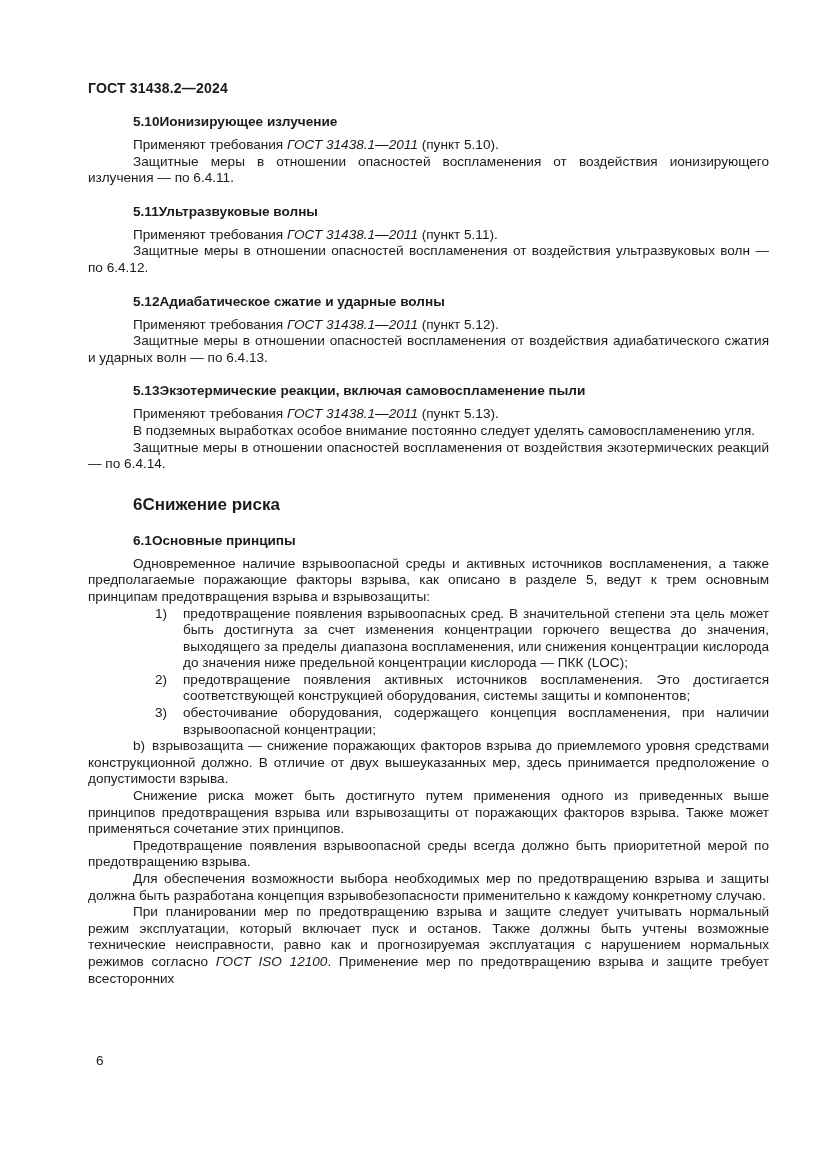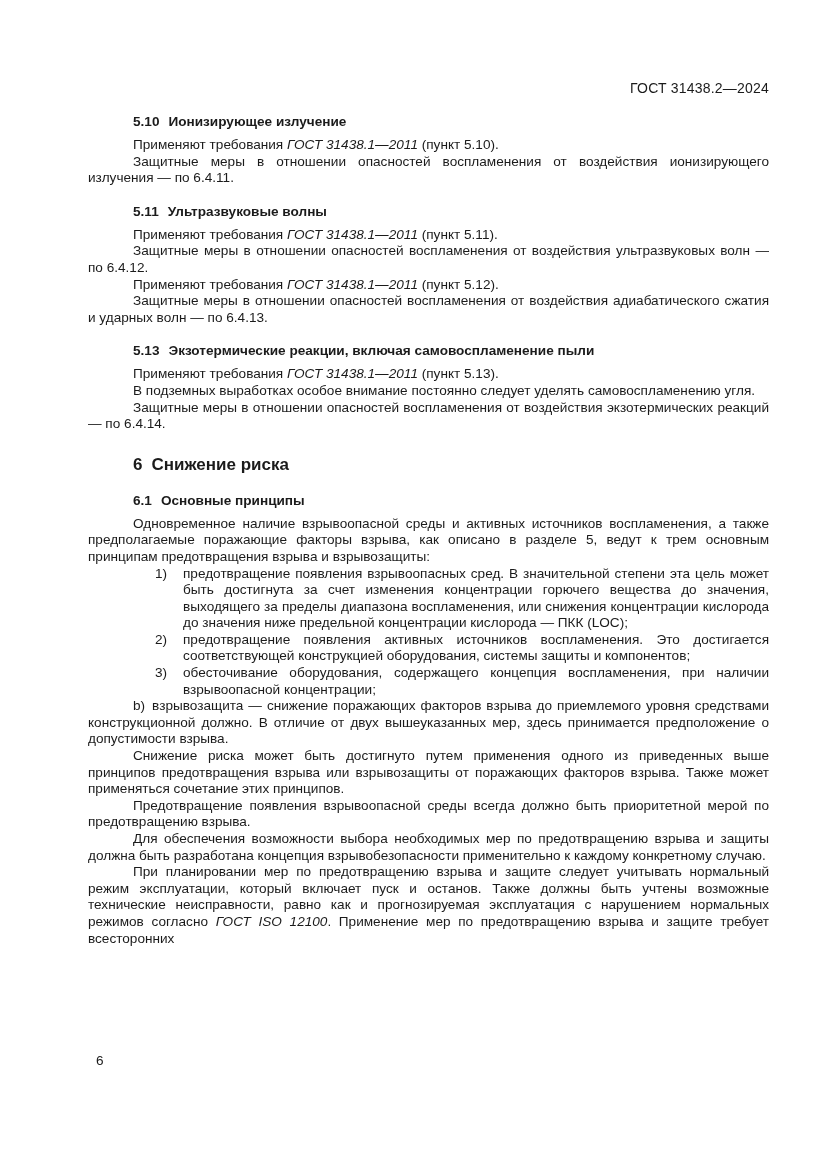--- a/index.html
+++ b/index.html
@@ -14,38 +14,37 @@
   .page { position: absolute; inset: 0; background: #ffffff; overflow: hidden; }
   .doc {
     position: absolute;
     left: 88px; top: 80px;
     width: 681px;
     height: 975px;
     overflow: hidden;
   }
   .doc-header {
     font-size: 14px;
-    font-weight: normal;
+    font-weight: bold;
     line-height: 17px;
     letter-spacing: 0.2px;
-    text-align: right;
   }
   h3.sub-heading {
     font-size: 13.6px;
     font-weight: bold;
     line-height: 17px;
     margin: 16px 0 7px 45px;
   }
   h2.main-heading {
     font-size: 17px;
     font-weight: bold;
     line-height: 22px;
     margin: 21px 0 11px 45px;
   }
-  .hnum { margin-right: 9px; }
+  .hnum { }
   p.body-par {
     font-size: 13.6px;
     line-height: 16.6px;
     margin: 0;
     text-align: justify;
     text-indent: 45px;
   }
   p.body-par .ref, .li .ref { font-style: italic; }
   .marker-inline { margin-right: 7px; }
   .li {
@@ -78,20 +77,21 @@
       <p class="body-par">Защитные меры в отношении опасностей воспламенения от воздействия ионизирующего излучения — по 6.4.11.</p>
     </section>
 
     <section>
       <h3 class="sub-heading"><span class="hnum">5.11</span><span>Ультразвуковые волны</span></h3>
       <p class="body-par"><span>Применяют требования </span><span class="ref">ГОСТ 31438.1—2011</span><span> (пункт 5.11).</span></p>
       <p class="body-par">Защитные меры в отношении опасностей воспламенения от воздействия ультразвуковых волн — по 6.4.12.</p>
     </section>
 
     <section>
+      <h3 class="sub-heading"><span class="hnum">5.12</span><span>Адиабатическое сжатие и ударные волны</span></h3>
       <p class="body-par"><span>Применяют требования </span><span class="ref">ГОСТ 31438.1—2011</span><span> (пункт 5.12).</span></p>
       <p class="body-par">Защитные меры в отношении опасностей воспламенения от воздействия адиабатического сжатия и ударных волн — по 6.4.13.</p>
     </section>
 
     <section>
       <h3 class="sub-heading"><span class="hnum">5.13</span><span>Экзотермические реакции, включая самовоспламенение пыли</span></h3>
       <p class="body-par"><span>Применяют требования </span><span class="ref">ГОСТ 31438.1—2011</span><span> (пункт 5.13).</span></p>
       <p class="body-par">В подземных выработках особое внимание постоянно следует уделять самовоспламенению угля.</p>
       <p class="body-par">Защитные меры в отношении опасностей воспламенения от воздействия экзотермических реакций — по 6.4.14.</p>
     </section>

